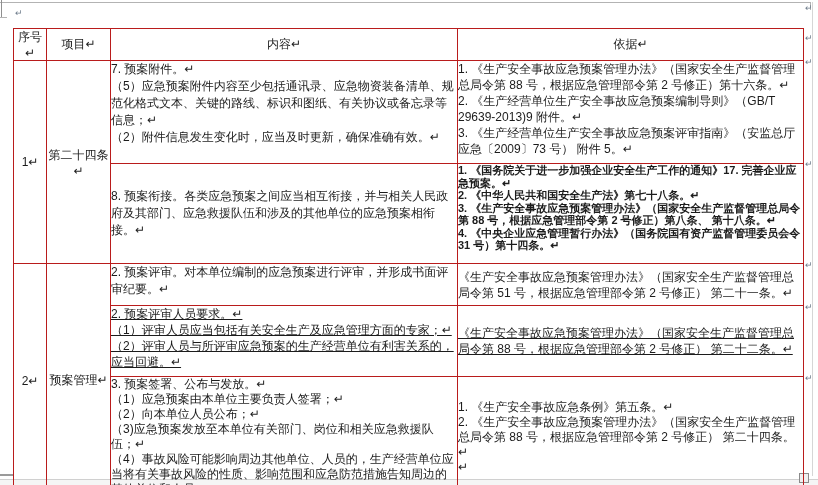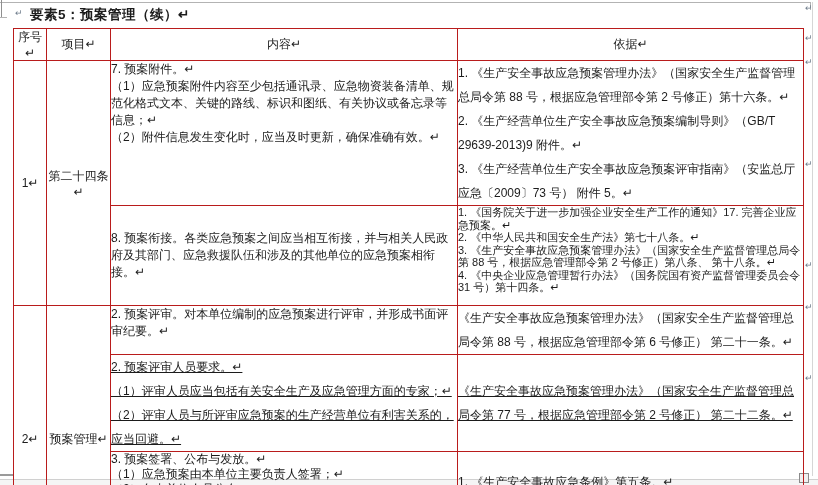--- a/index.html
+++ b/index.html
@@ -54,23 +54,23 @@
     font-size:12px;
   }
   td.c-text{
     vertical-align:top;text-align:left;
     padding:3px 5px 2px 6px;
     white-space:pre-line;
     word-break:break-word;
   }
   td.v-mid{vertical-align:middle;}
   .lh17{line-height:17px;}
-  .lh16{line-height:24px;}
+  .lh16{line-height:16px;}
   .lh15{line-height:15px;}
-  .small-tight{font-size:11px;line-height:12.5px;}
+  .small-tight{font-size:11px;line-height:12.5px;font-weight:bold;}
   tr.r-h{height:27px;}
   tr.r1{height:103px;}
   tr.r2{height:100px;}
   tr.r3{height:42px;}
   tr.r4{height:71px;text-decoration:underline;}
   tr.r5{height:107px;}
 </style>
 </head>
 <body>
 
@@ -87,21 +87,20 @@
 
   <span class="pre-title-mark">↵</span>
   <span class="edge-mark" style="top:4px;">↵</span>
   <span class="edge-mark" style="top:34px;">↵</span>
   <span class="edge-mark" style="top:58px;">↵</span>
   <span class="edge-mark" style="top:160px;">↵</span>
   <span class="edge-mark" style="top:261px;">↵</span>
   <span class="edge-mark" style="top:303px;">↵</span>
   <span class="edge-mark" style="top:374px;">↵</span>
 
-  <div class="doc-title">要素5：预案管理（续）↵</div>
 
   <table class="doc-table">
     <colgroup>
       <col style="width:33px">
       <col style="width:64px">
       <col style="width:347px">
       <col style="width:346px">
     </colgroup>
     <thead>
       <tr class="r-h">
@@ -109,44 +108,44 @@
         <th class="h-cell">项目↵</th>
         <th class="h-cell">内容↵</th>
         <th class="h-cell">依据↵</th>
       </tr>
     </thead>
     <tbody>
       <tr class="r1">
         <td class="c-no" rowspan="2">1↵</td>
         <td class="c-item" rowspan="2">第二十四条↵</td>
         <td class="c-text lh17">7. 预案附件。↵
-（1）应急预案附件内容至少包括通讯录、应急物资装备清单、规范化格式文本、关键的路线、标识和图纸、有关协议或备忘录等信息；↵
+（5）应急预案附件内容至少包括通讯录、应急物资装备清单、规范化格式文本、关键的路线、标识和图纸、有关协议或备忘录等信息；↵
 （2）附件信息发生变化时，应当及时更新，确保准确有效。↵</td>
         <td class="c-text lh16">1. 《生产安全事故应急预案管理办法》（国家安全生产监督管理总局令第 88 号，根据应急管理部令第 2 号修正）第十六条。↵
 2. 《生产经营单位生产安全事故应急预案编制导则》（GB/T 29639-2013)9 附件。↵
 3. 《生产经营单位生产安全事故应急预案评审指南》（安监总厅应急〔2009〕73 号） 附件 5。↵</td>
       </tr>
       <tr class="r2">
         <td class="c-text lh17 v-mid">8. 预案衔接。各类应急预案之间应当相互衔接，并与相关人民政府及其部门、应急救援队伍和涉及的其他单位的应急预案相衔接。↵</td>
         <td class="c-text small-tight">1. 《国务院关于进一步加强企业安全生产工作的通知》17. 完善企业应急预案。↵
 2. 《中华人民共和国安全生产法》第七十八条。↵
 3. 《生产安全事故应急预案管理办法》（国家安全生产监督管理总局令第 88 号，根据应急管理部令第 2 号修正）第八条、 第十八条。↵
 4. 《中央企业应急管理暂行办法》（国务院国有资产监督管理委员会令 31 号）第十四条。↵</td>
       </tr>
       <tr class="r3">
         <td class="c-no" rowspan="3">2↵</td>
         <td class="c-item" rowspan="3">预案管理↵</td>
         <td class="c-text lh17">2. 预案评审。对本单位编制的应急预案进行评审，并形成书面评审纪要。↵</td>
-        <td class="c-text lh16 v-mid">《生产安全事故应急预案管理办法》（国家安全生产监督管理总局令第 88 号，根据应急管理部令第 6 号修正） 第二十一条。↵</td>
+        <td class="c-text lh16 v-mid">《生产安全事故应急预案管理办法》（国家安全生产监督管理总局令第 51 号，根据应急管理部令第 2 号修正） 第二十一条。↵</td>
       </tr>
       <tr class="r4">
         <td class="c-text lh16">2. 预案评审人员要求。↵
 （1）评审人员应当包括有关安全生产及应急管理方面的专家；↵
 （2）评审人员与所评审应急预案的生产经营单位有利害关系的，应当回避。↵</td>
-        <td class="c-text lh16 v-mid">《生产安全事故应急预案管理办法》（国家安全生产监督管理总局令第 77 号，根据应急管理部令第 2 号修正） 第二十二条。↵</td>
+        <td class="c-text lh16 v-mid">《生产安全事故应急预案管理办法》（国家安全生产监督管理总局令第 88 号，根据应急管理部令第 2 号修正） 第二十二条。↵</td>
       </tr>
       <tr class="r5">
         <td class="c-text lh15">3. 预案签署、公布与发放。↵
 （1）应急预案由本单位主要负责人签署；↵
 （2）向本单位人员公布；↵
 （3)应急预案发放至本单位有关部门、岗位和相关应急救援队伍；↵
 （4）事故风险可能影响周边其他单位、人员的，生产经营单位应当将有关事故风险的性质、影响范围和应急防范措施告知周边的其他单位和人员。↵</td>
         <td class="c-text lh15 v-mid">1. 《生产安全事故应急条例》第五条。↵
 2. 《生产安全事故应急预案管理办法》（国家安全生产监督管理总局令第 88 号，根据应急管理部令第 2 号修正） 第二十四条。↵
 ↵</td>

